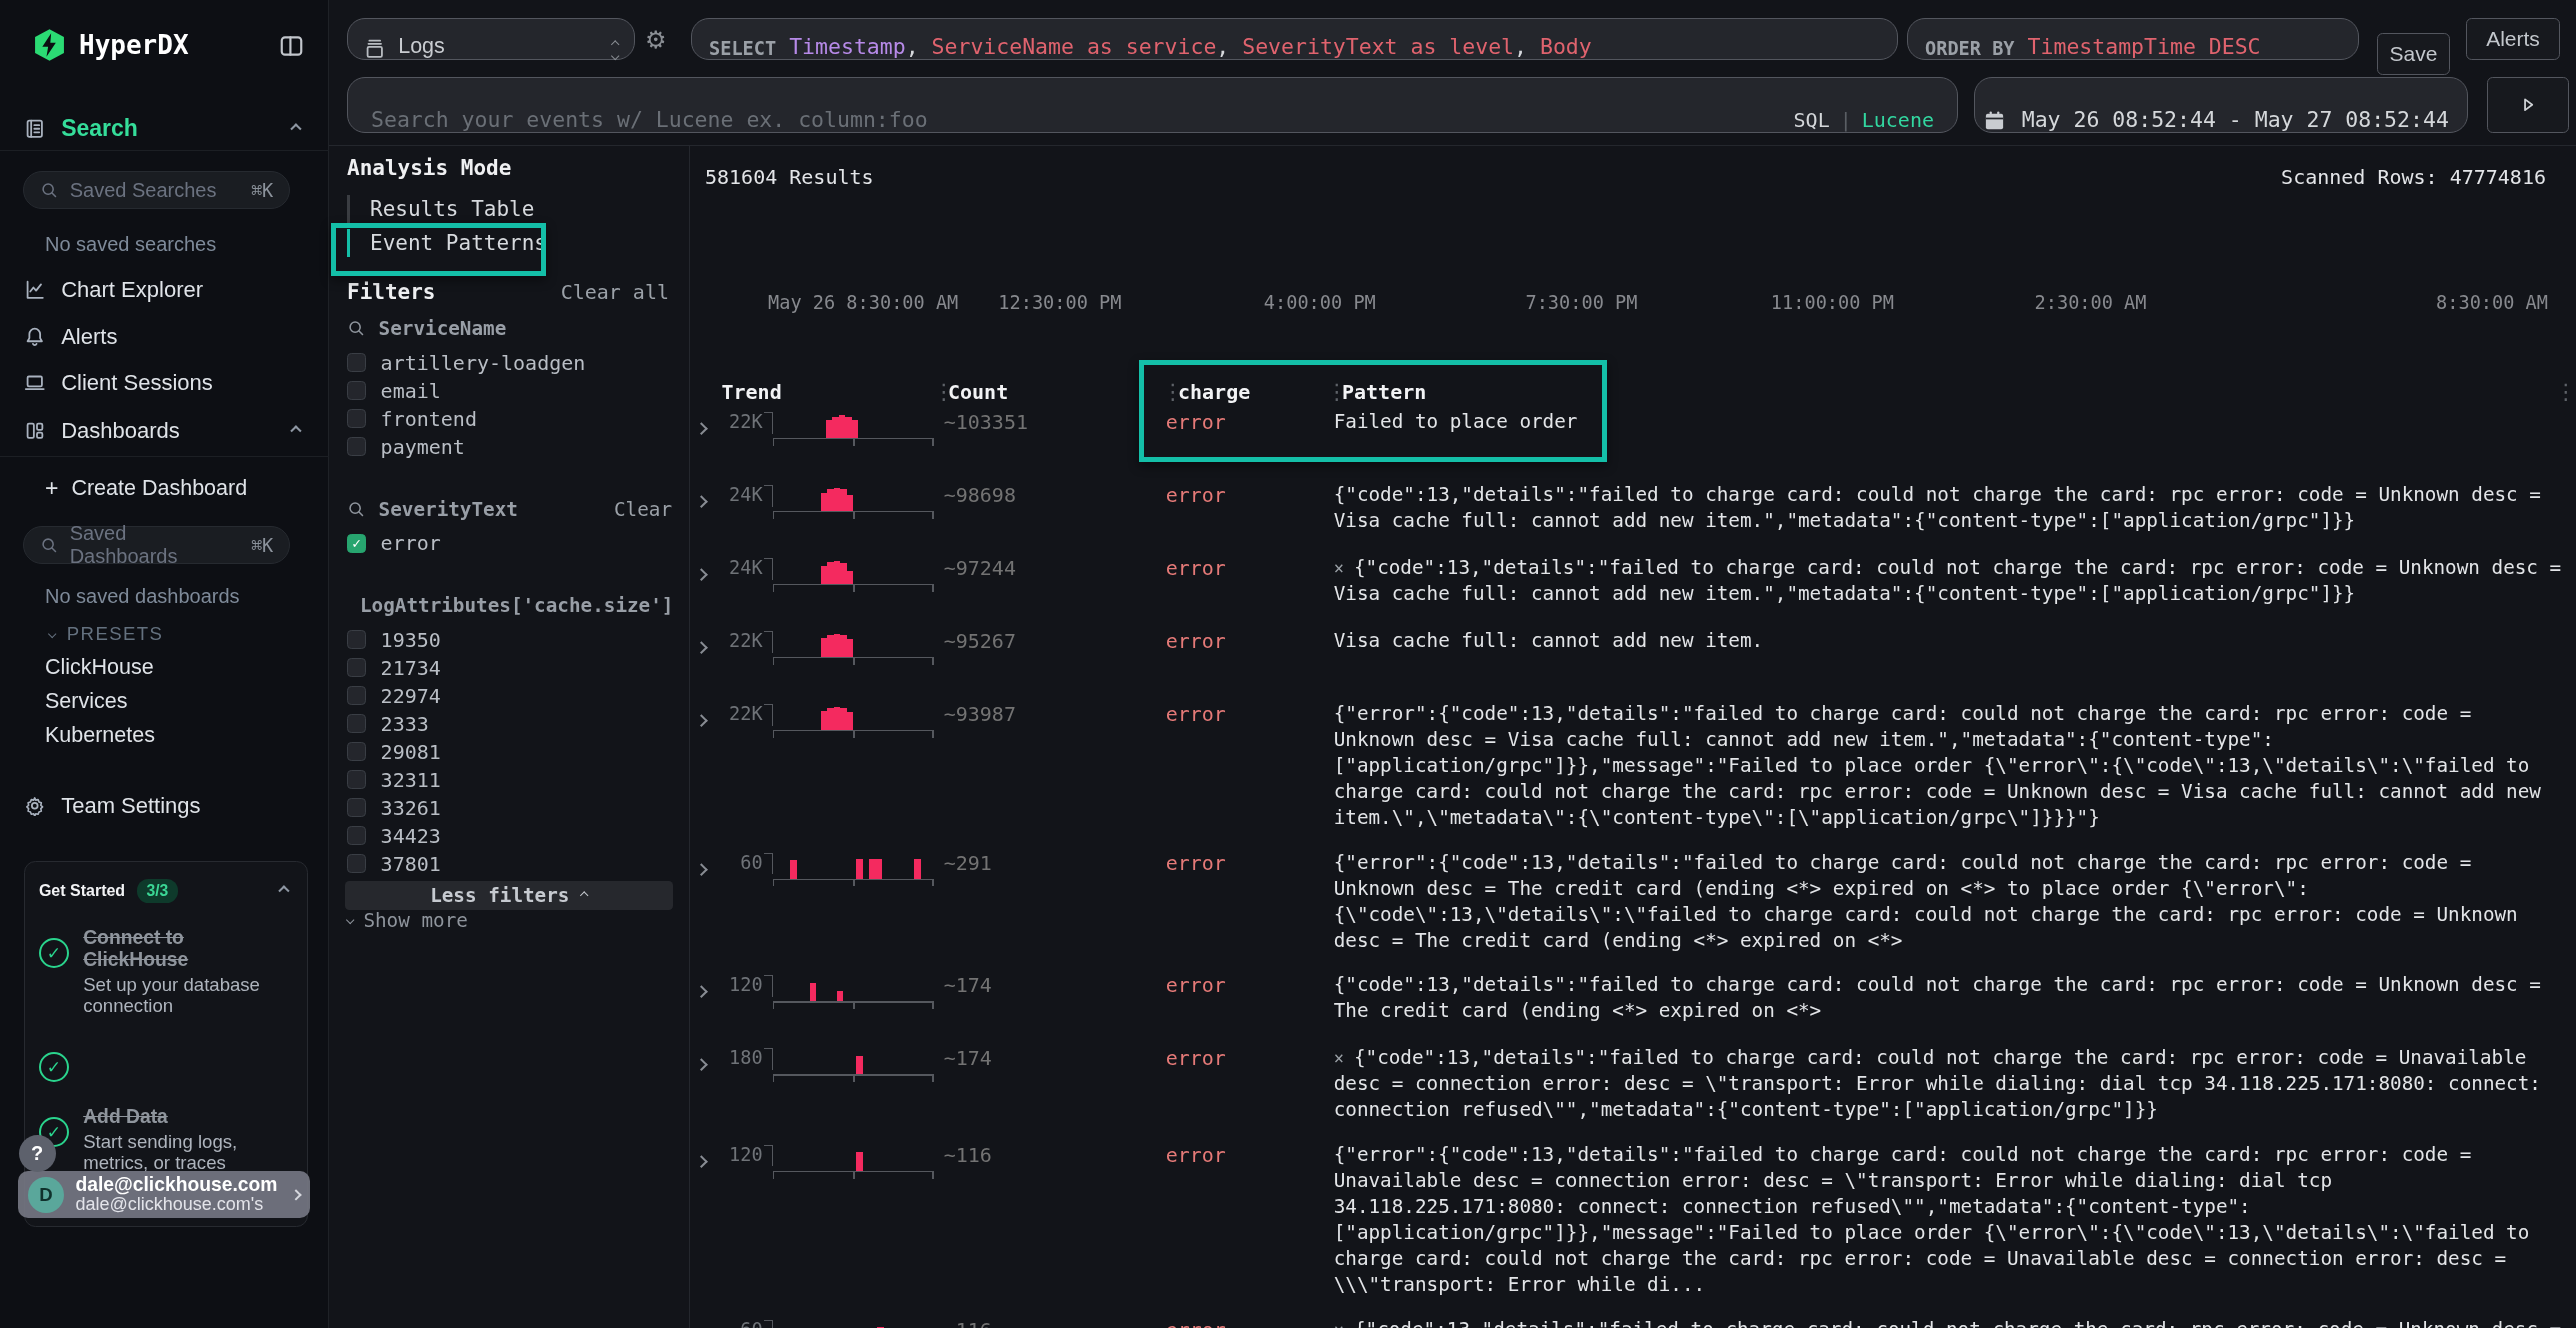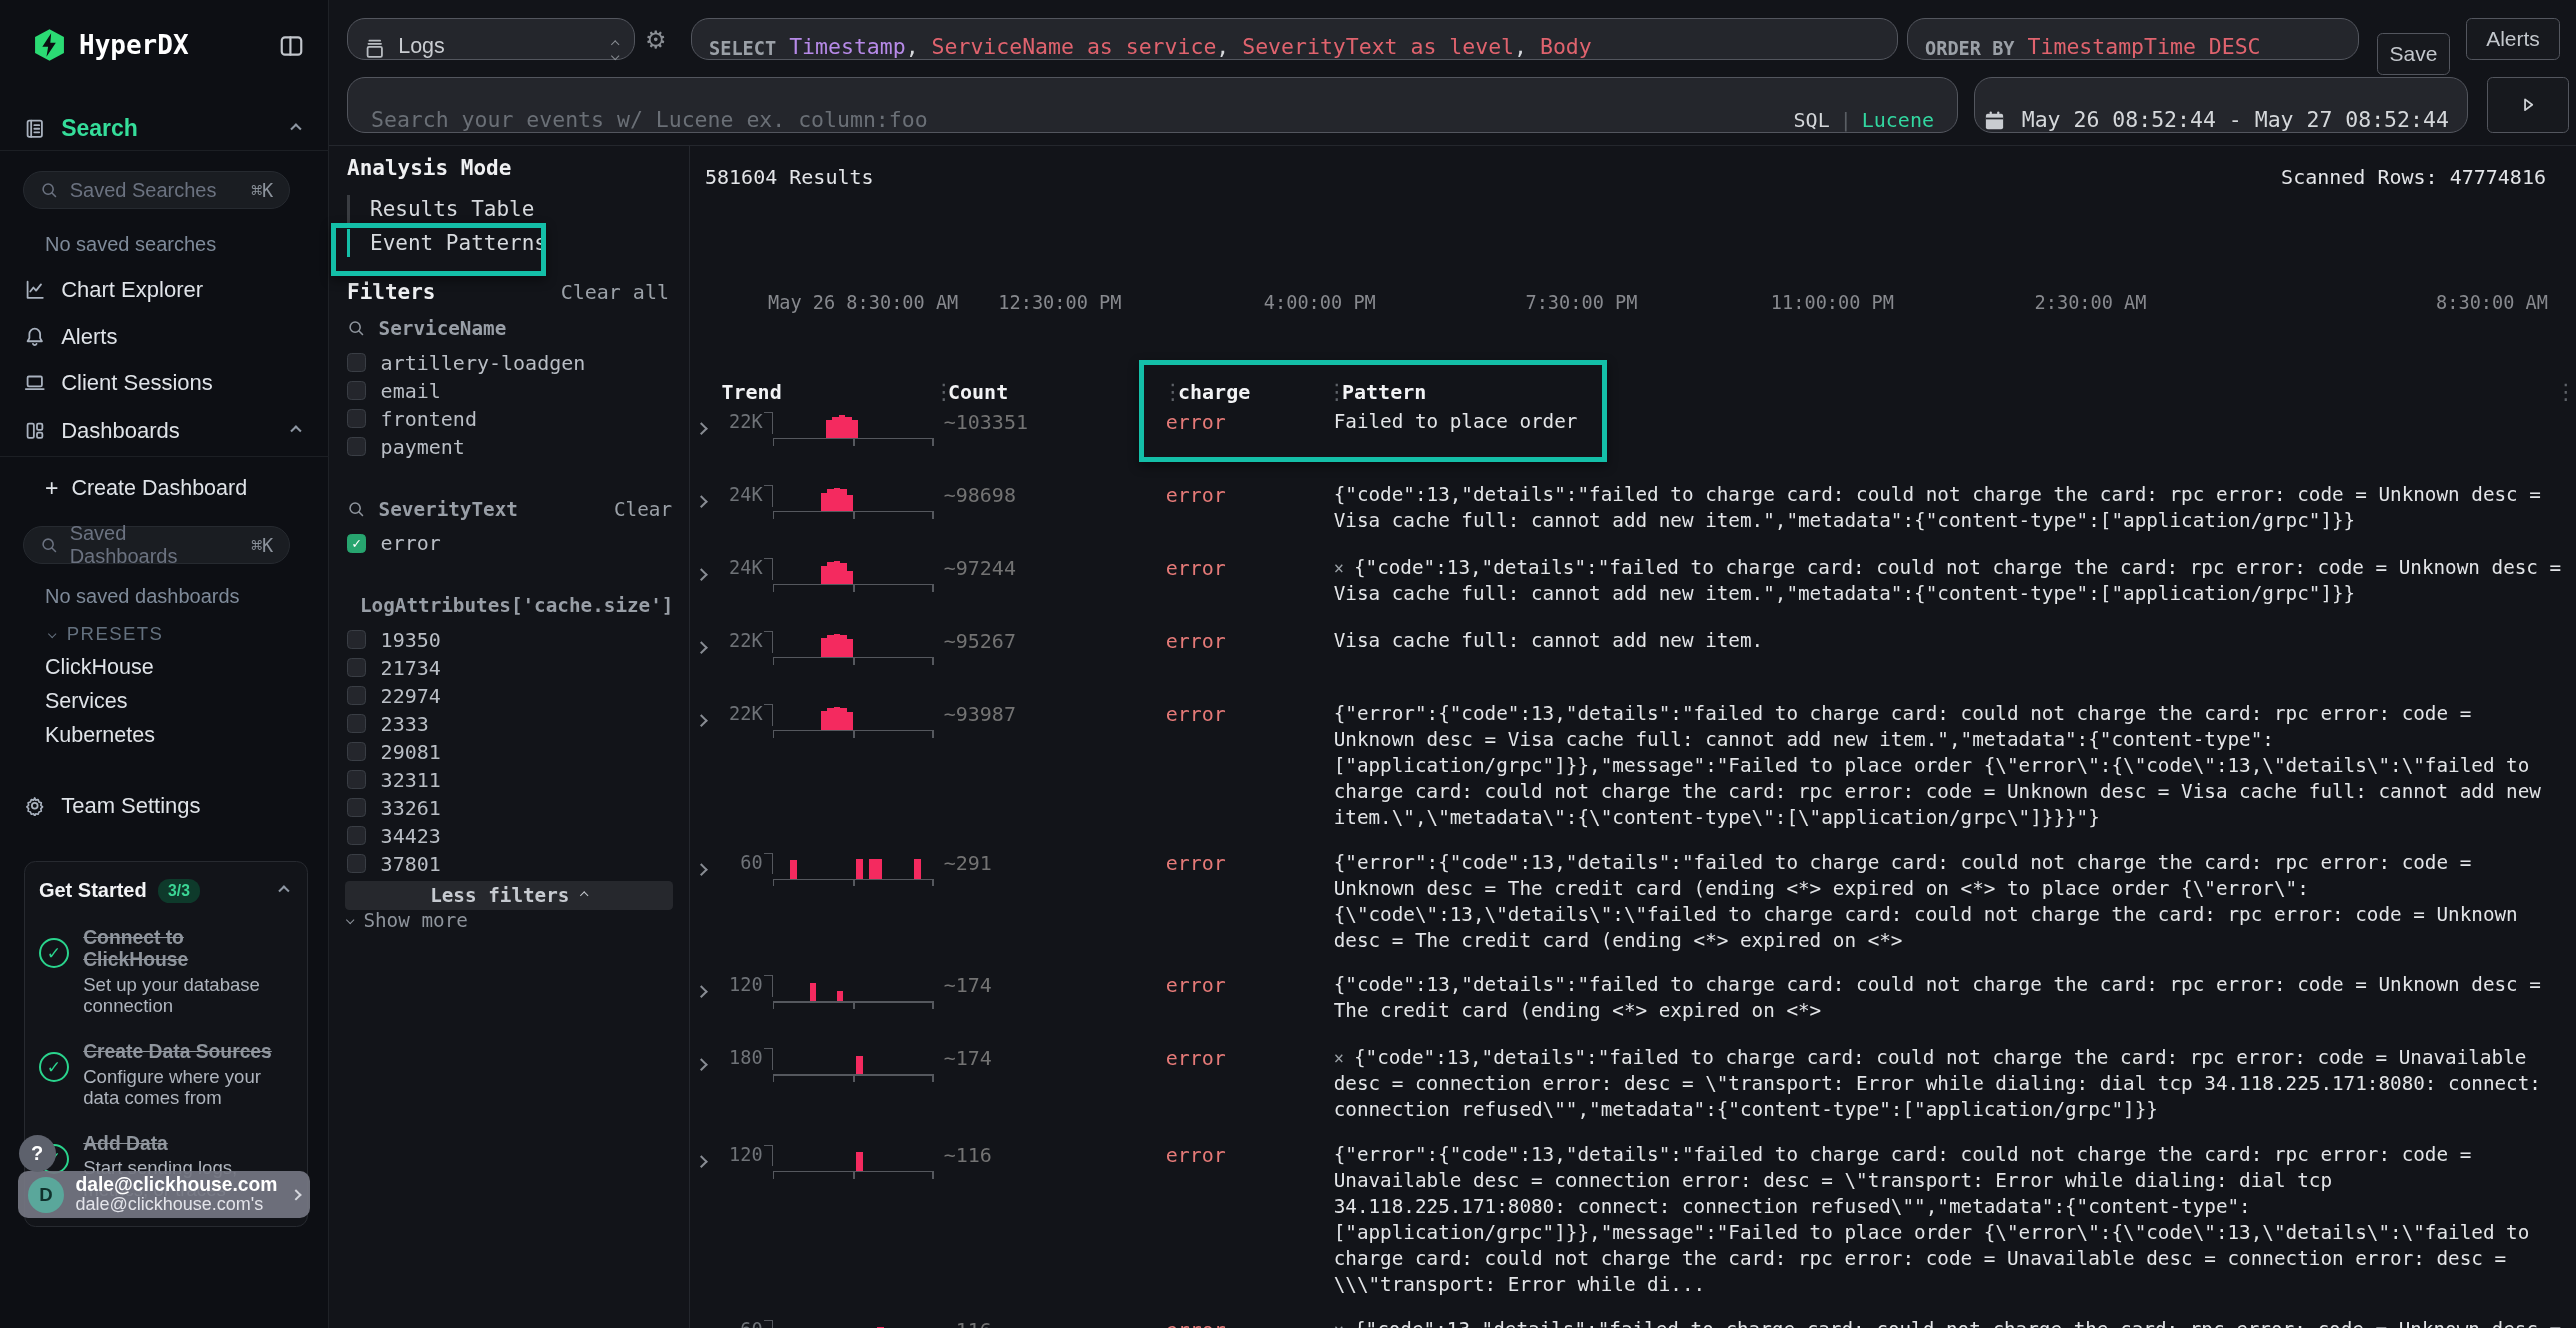--- a/index.html
+++ b/index.html
@@ -32,21 +32,21 @@
   .presets-hdr{position:absolute;left:49px;display:flex;align-items:center;gap:11.4px;color:#64717f;font-size:18.6px;letter-spacing:1.4px}
   .preset-item{position:absolute;left:45px;font-size:21.5px;color:#dfe3e8}
   .chv{display:inline-block;width:7.9px;height:7.9px;border-right:2.1px solid #8e97a3;border-bottom:2.1px solid #8e97a3}
   .chv.up{transform:rotate(-135deg)}
   .chv.down{transform:rotate(45deg)}
   .chv.right{transform:rotate(-45deg)}
   .chv.sm{width:6.4px;height:6.4px;border-width:1.8px}
 
   .gs-card{position:absolute;left:23.6px;top:861px;width:284px;height:366px;background:#121419;border:0.7px solid #272a30;border-radius:11.4px;padding:17px 14.3px}
   .gs-head{display:flex;align-items:center;gap:11.4px}
-  .gs-title{font-weight:bold;font-size:20px;color:#f2f3f5}
+  .gs-title{font-weight:bold;font-size:16px;color:#f2f3f5}
   .gs-badge{background:#0e3a2b;color:#3bd695;font-size:15.7px;font-weight:bold;border-radius:11.4px;padding:2.9px 10px}
   .gs-head .chv{margin-left:auto;margin-right:4.3px}
   .gs-item{display:flex;gap:14.3px;margin-top:24px}
   .gs-check{flex:0 0 30px;width:30px;height:30px;border:2.1px solid #2ad48d;border-radius:50%;color:#2ad48d;font-size:17px;display:flex;align-items:center;justify-content:center;margin-top:11.4px}
   .gs-item-title{font-size:19.3px;font-weight:bold;color:#8f959d;text-decoration:line-through;line-height:22px}
   .gs-item-sub{font-size:18.6px;color:#aeb4bd;line-height:21.5px;margin-top:2.9px}
   .help-fab{position:absolute;left:18.6px;top:1135px;width:37px;height:37px;border-radius:50%;background:#5d616c;color:#fff;font-weight:bold;font-size:20px;display:flex;align-items:center;justify-content:center;z-index:6}
   .user-pill{position:absolute;left:18px;top:1171px;width:292px;height:47px;background:rgba(116,118,130,.92);border-radius:10px;display:flex;align-items:center;gap:11.4px;padding:0 10px;z-index:5}
   .avatar{width:36px;height:36px;border-radius:50%;background:#5aa79b;color:#10312c;font-weight:bold;font-size:18.6px;display:flex;align-items:center;justify-content:center}
   .user-email{font-weight:bold;font-size:19.3px;color:#fff;line-height:21px}
@@ -241,24 +241,20 @@
       </div>
       <div class="gs-item">
         <span class="gs-check">✓</span>
         <span>
             <div class="gs-item-title">Connect to ClickHouse</div>
         <div class="gs-item-sub">Set up your database connection</div>
           </span>
       </div>
       <div class="gs-item">
         <span class="gs-check">✓</span>
-        <span>
-            <div class="gs-item-title">Create Data Sources</div>
-        <div class="gs-item-sub">Configure where your data comes from</div>
-          </span>
       </div>
       <div class="gs-item">
         <span class="gs-check">✓</span>
         <span>
             <div class="gs-item-title">Add Data</div>
         <div class="gs-item-sub">Start sending logs, metrics, or traces</div>
           </span>
       </div>
     </div>
 

